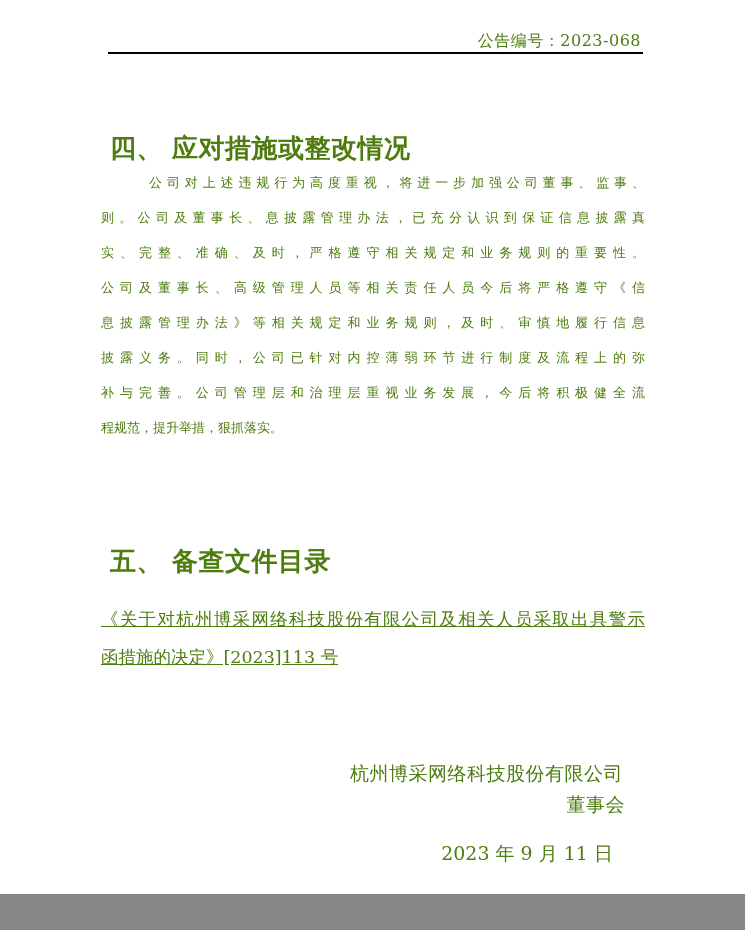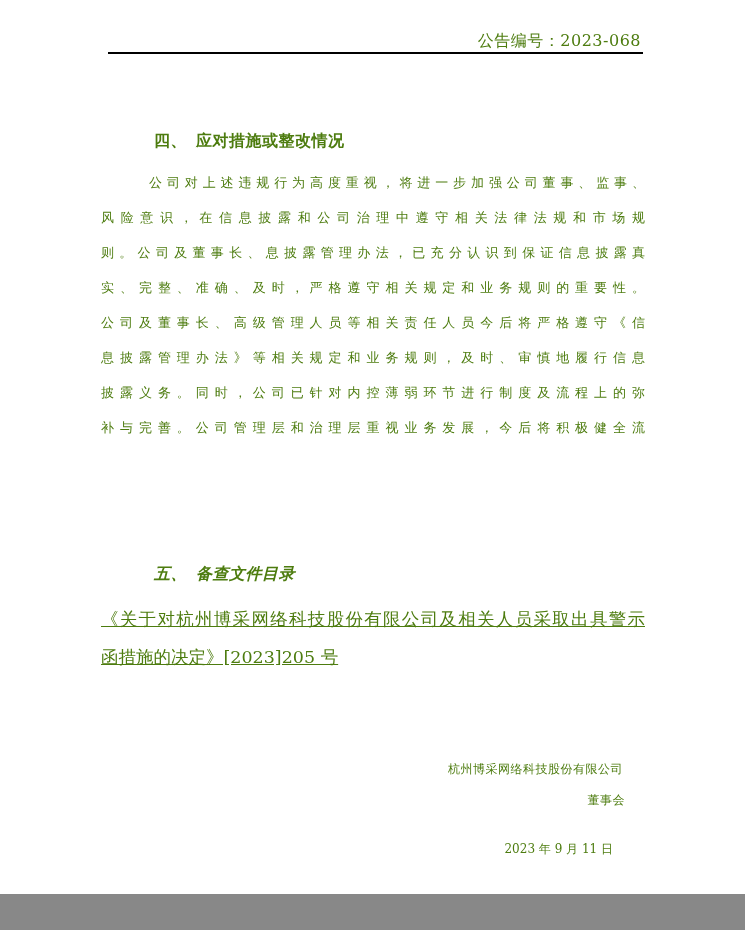--- a/index.html
+++ b/index.html
@@ -23,29 +23,28 @@
   .header-rule{
     position:absolute;
     top:52px;left:108px;right:102px;
     height:2px;
     background:#000;
   }
   
   .sec-heading{
     position:absolute;
     left:110px;
-    font-size:16px;
+    font-size:26px;
     font-weight:bold;
     white-space:nowrap;
     letter-spacing:0.5px;
-    margin-left:44px;
   }
   .sec-heading .sec-title{margin-left:9px;}
   .heading-4{top:131px;}
-  .heading-5{top:564px;font-style:italic;}
+  .heading-5{top:544px;}
   
   .para{
     position:absolute;
     left:101px;top:165px;
     width:544px;
     font-size:13px;
     line-height:35px;
   }
   .jline{
     text-align:justify;
@@ -64,21 +63,21 @@
     position:absolute;
     left:101px;top:600px;
     width:544px;
     font-size:17.5px;
     line-height:38px;
   }
   .docs .jline{height:38px;text-decoration:underline;}
   
   .sig{
     position:absolute;
-    font-size:12px;
+    font-size:19px;
     white-space:nowrap;
     letter-spacing:0.5px;
   }
   .sig-company{top:761px;right:122px;}
   .sig-board{top:792px;right:120px;}
   .sig-date{top:841px;right:132px;letter-spacing:0;}
 </style>
 </head>
 <body>
 
@@ -86,35 +85,35 @@
 
   <div class="doc-number">公告编号：2023-068</div>
   <div class="header-rule"></div>
 
   <div class="sec-heading heading-4">
     <span>四、</span><span class="sec-title">应对措施或整改情况</span>
   </div>
 
   <div class="para">
     <div class="jline first">公司对上述违规行为高度重视，将进一步加强公司董事、监事、</div>
-    <div class="jline">风险意识，在信息披露和公司治理中遵守相关法律法规和市场规</div>
     <div class="jline">则。公司及董事长、息披露管理办法，已充分认识到保证信息披露真</div>
     <div class="jline">实、完整、准确、及时，严格遵守相关规定和业务规则的重要性。</div>
     <div class="jline">公司及董事长、高级管理人员等相关责任人员今后将严格遵守《信</div>
     <div class="jline">息披露管理办法》等相关规定和业务规则，及时、审慎地履行信息</div>
     <div class="jline">披露义务。同时，公司已针对内控薄弱环节进行制度及流程上的弥</div>
     <div class="jline">补与完善。公司管理层和治理层重视业务发展，今后将积极健全流</div>
+    <div class="jline last">程规范，提升举措，狠抓落实。</div>
   </div>
 
   <div class="sec-heading heading-5">
     <span>五、</span><span class="sec-title">备查文件目录</span>
   </div>
 
   <div class="docs">
     <div class="jline">《关于对杭州博采网络科技股份有限公司及相关人员采取出具警示</div>
-    <div class="jline last">函措施的决定》[2023]205 号</div>
+    <div class="jline last">函措施的决定》[2023]113 号</div>
   </div>
 
   <div class="sig sig-company">杭州博采网络科技股份有限公司</div>
   <div class="sig sig-board">董事会</div>
   <div class="sig sig-date">2023 年 9 月 11 日</div>
 
 </div>
 
 </body></html>

